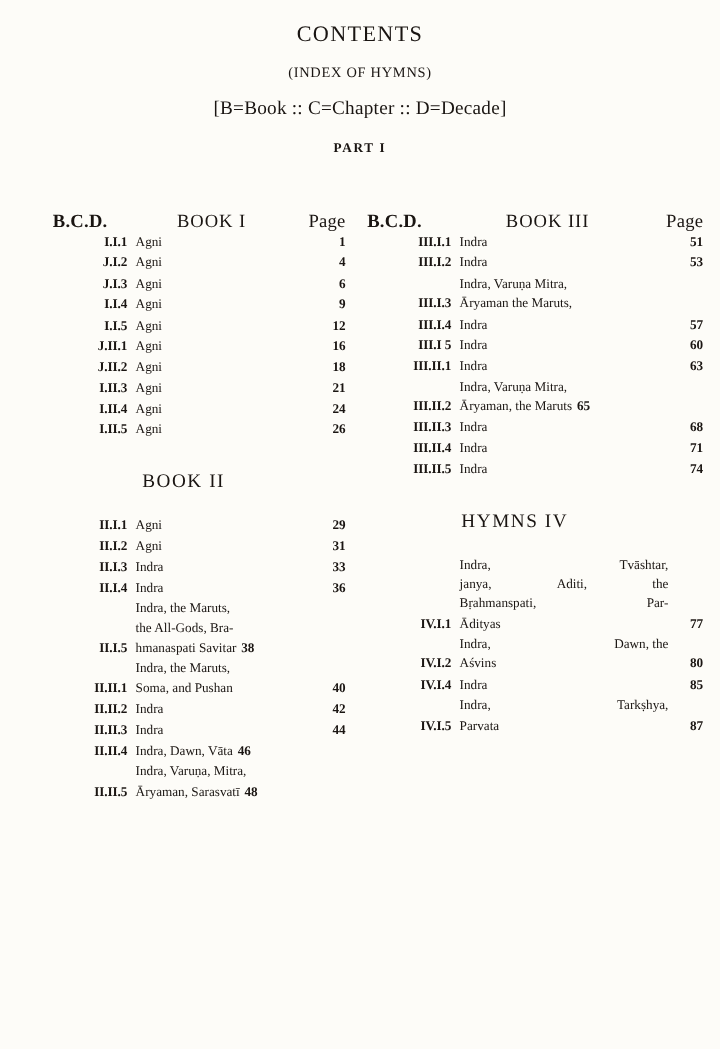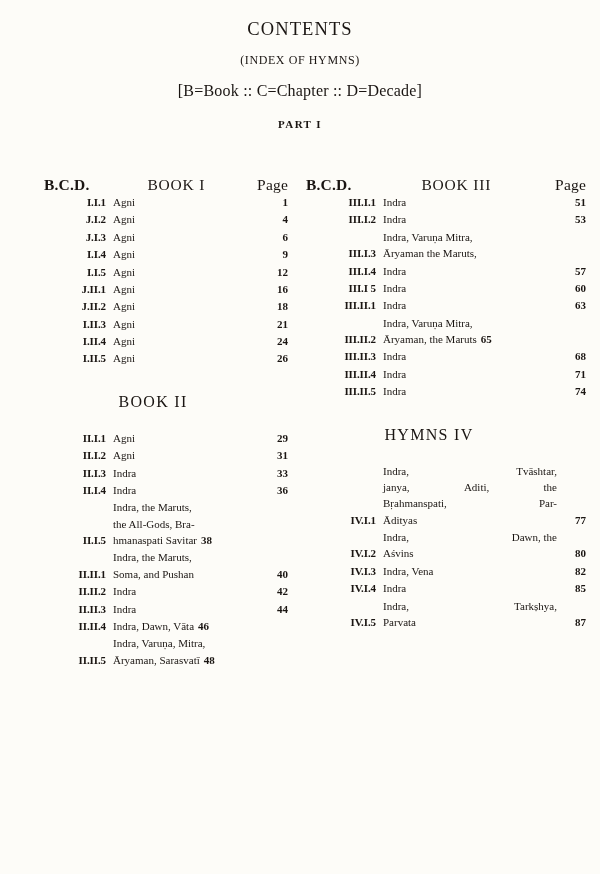--- a/index.html
+++ b/index.html
@@ -545,29 +545,20 @@
               </span>
               <span class="pg"></span>
             </div>
             <div class="line">
               <span class="txt nowrap">Aśvins</span>
               <span class="pg">80</span>
             </div>
           </span>
         </div>
         <div class="entry">
-          <span class="code">IV.I.3</span>
-          <span class="body">
-            <div class="line">
-              <span class="txt nowrap">Indra, Vena</span>
-              <span class="pg">82</span>
-            </div>
-          </span>
-        </div>
-        <div class="entry">
           <span class="code">IV.I.4</span>
           <span class="body">
             <div class="line">
               <span class="txt nowrap">Indra</span>
               <span class="pg">85</span>
             </div>
           </span>
         </div>
         <div class="entry">
           <span class="code">IV.I.5</span>

